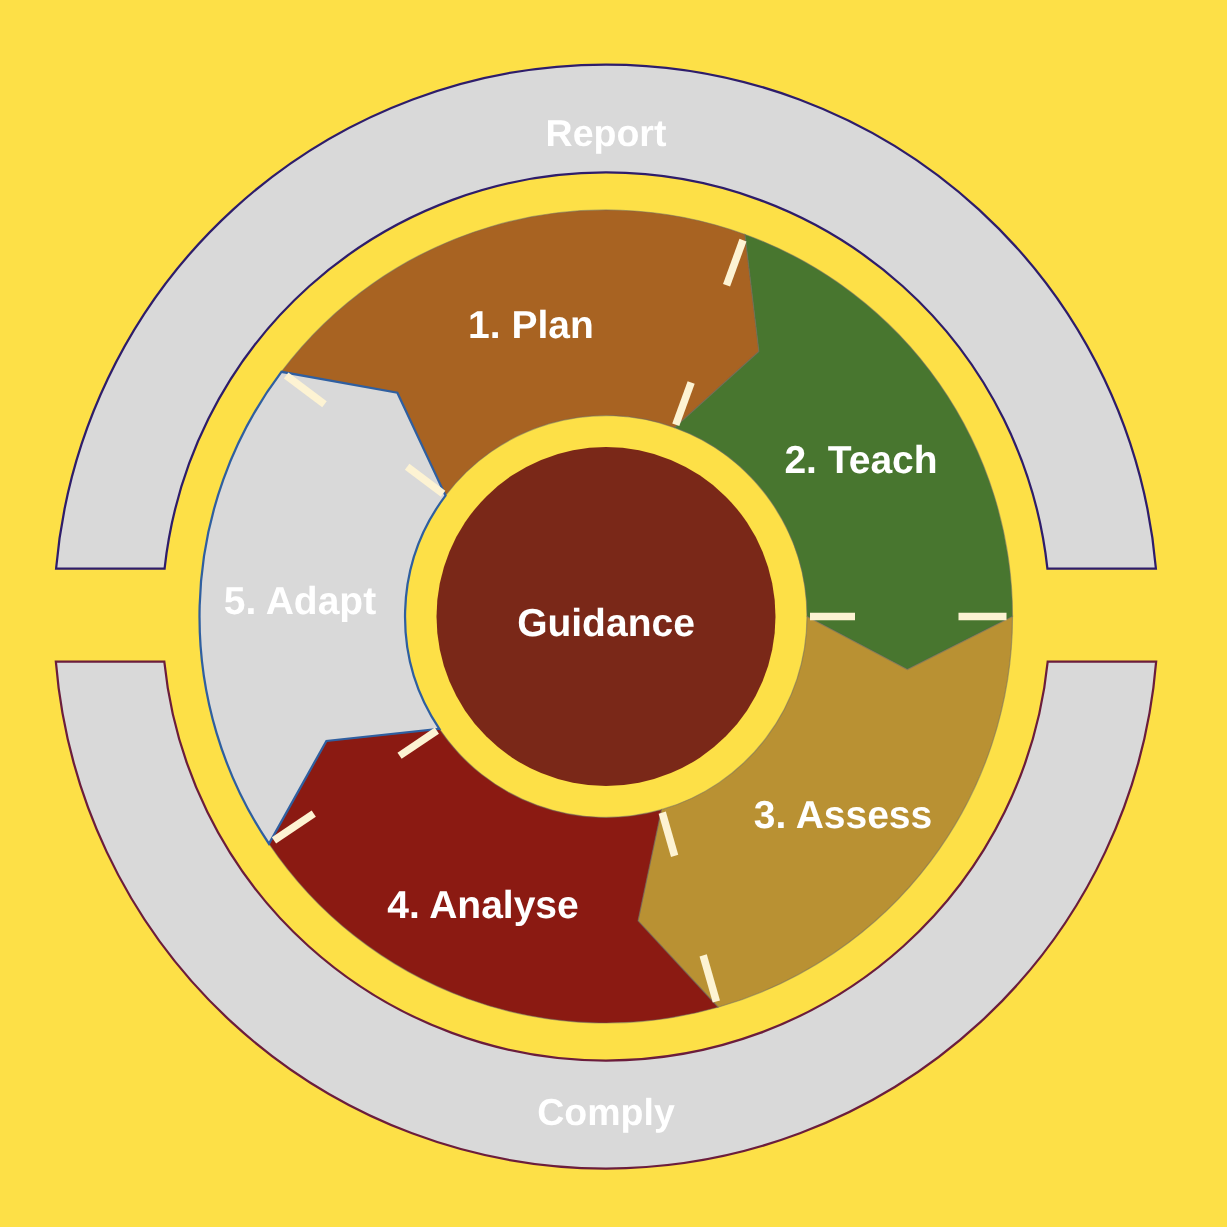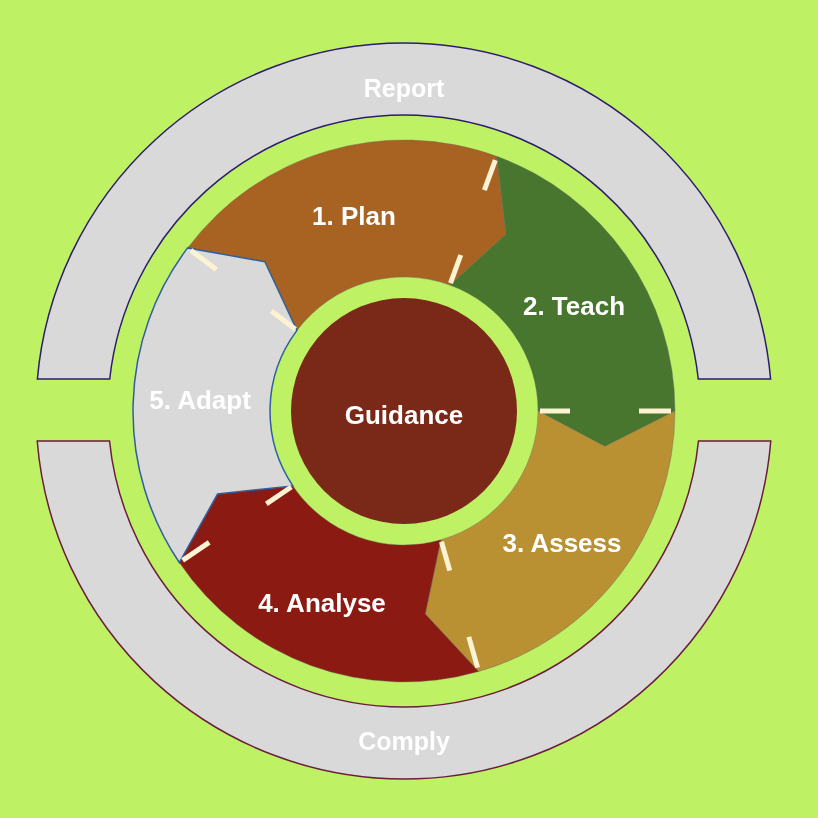--- a/index.html
+++ b/index.html
@@ -3,21 +3,21 @@
 <meta charset="utf-8">
 <style>
   html, body { margin: 0; padding: 0; background: #fdf3d3; }
   #stage { position: relative; width: 818px; height: 818px; background: #fdf3d3; overflow: hidden; }
   svg { position: absolute; left: 0; top: 0; }
   .lbl { font-family: "Liberation Sans", sans-serif; font-weight: bold; fill: #ffffff; }
 </style>
 </head>
 <body>
 
-<div id="stage" style="background: #bef264;">
+<div id="stage" style="background: #fde047;">
   <svg width="818" height="818" viewBox="0 0 818 818">
     <g id="outer-arcs">
       <path id="arc-report" d="M 37.39394440353283 379 A 368 368 0 0 1 770.6060555964672 379 L 698.2651865239923 379 A 296 296 0 0 0 109.73481347600767 379 Z" fill="#d9d9d9" stroke="#2e1d6b" stroke-width="1.5"></path>
       <path id="arc-comply" d="M 37.22486452868702 441 A 368 368 0 0 0 770.775135471313 441 L 698.475805457766 441 A 296 296 0 0 1 109.52419454223406 441 Z" fill="#d9d9d9" stroke="#6b1d3c" stroke-width="1.5"></path>
       <text class="lbl" x="404" y="97" text-anchor="middle" font-size="25">Report</text>
       <text class="lbl" x="404" y="750" text-anchor="middle" font-size="25">Comply</text>
     </g>
     <g id="segments">
       <path id="seg-0" d="M 187.6,247.9 A 271 271 0 0 1 496.7,156.3 L 506.0,234.3 L 449.8,285.1 A 134 134 0 0 0 297.0,330.4 L 264.9,261.8 Z" fill="#a86322" stroke="#6a6a6a" stroke-width="0.8" stroke-opacity="0.5"></path>
       <path id="seg-1" d="M 496.7,156.3 A 271 271 0 0 1 675.0,411.0 L 604.9,446.4 L 538.0,411.0 A 134 134 0 0 0 449.8,285.1 L 506.0,234.3 Z" fill="#48762f" stroke="#6a6a6a" stroke-width="0.8" stroke-opacity="0.5"></path>

